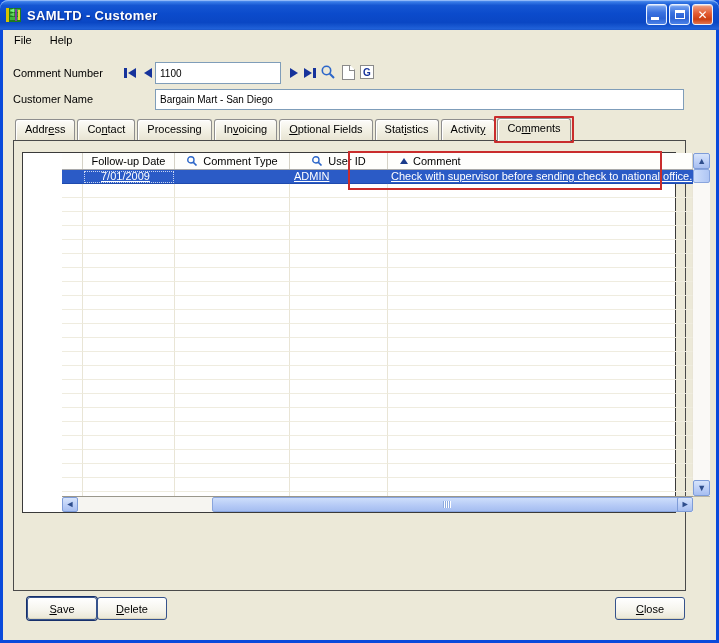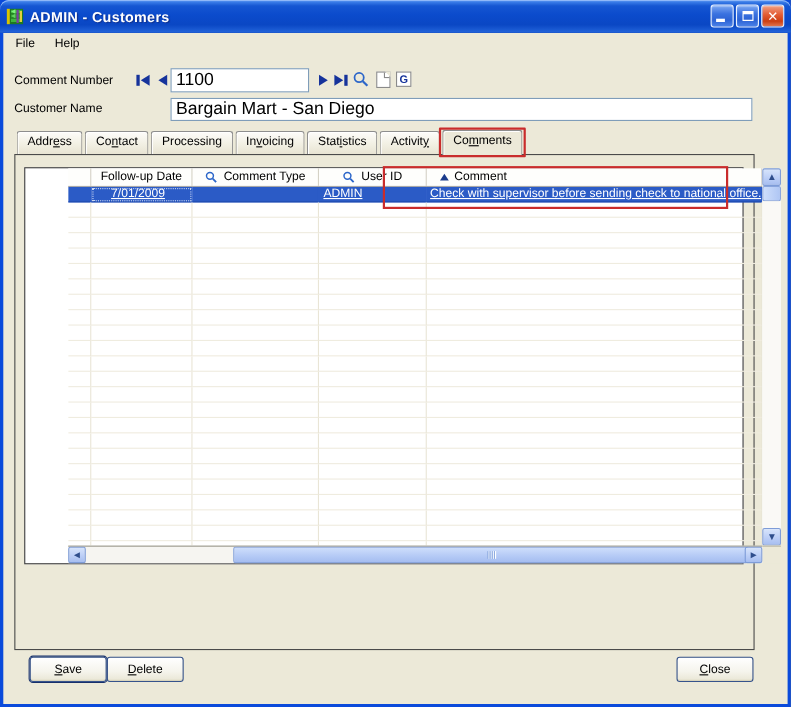--- a/index.html
+++ b/index.html
@@ -34,21 +34,21 @@
   
   .content{position:relative;height:610px;background:#ECE9D8;}
   .menubar{position:absolute;left:0;top:0;right:0;height:20px;display:flex;align-items:center;padding-left:2px;}
   .menu-item{padding:2px 9px;cursor:default;}
   
   .flabel{position:absolute;color:#000;}
   .lbl-number{left:10px;top:37px;}
   .lbl-name{left:10px;top:63px;}
   .txt{
     position:absolute;border:1px solid #7F9DB9;background:#fff;
-    font-family:"Liberation Sans","DejaVu Sans",sans-serif;font-size:16px;
+    font-family:"Liberation Sans","DejaVu Sans",sans-serif;font-size:10px;
     padding:2px 4px;color:#000;
   }
   .txt-number{left:152px;top:32px;width:126px;height:22px;}
   .txt-name{left:152px;top:59px;width:529px;height:21px;}
   .navbtn{position:absolute;top:36px;width:16px;height:14px;display:flex;align-items:center;justify-content:center;gap:1px;cursor:pointer;}
   .tri{width:0;height:0;border-style:solid;}
   .tri-left{border-width:5px 8px 5px 0;border-color:transparent #16339B transparent transparent;}
   .tri-right{border-width:5px 0 5px 8px;border-color:transparent transparent transparent #16339B;}
   .navbar-stub{width:3px;height:10px;background:#16339B;}
   .toolico{position:absolute;top:34px;width:17px;height:17px;cursor:pointer;}
@@ -138,21 +138,21 @@
       <rect x="0" y="1" width="3" height="14" fill="#D8C400"></rect>
       <rect x="3" y="1" width="12" height="14" fill="#1F7A1F"></rect>
       <rect x="4" y="2" width="10" height="3" fill="#3FB53F"></rect>
       <rect x="4" y="6" width="10" height="3" fill="#2F9A2F"></rect>
       <rect x="4" y="10" width="10" height="3" fill="#3FB53F"></rect>
       <polygon points="4,3.5 8,1.5 8,5.5" fill="#7CF27C"></polygon>
       <polygon points="4,7.5 8,5.5 8,9.5" fill="#63D063"></polygon>
       <rect x="9" y="2" width="2" height="12" fill="#7A3FA0"></rect>
       <rect x="12" y="3" width="2" height="10" fill="#E0D040"></rect>
     </svg>
-    <span class="title-text">ADMIN - Customers</span>
+    <span class="title-text">SAMLTD - Customer</span>
     <div class="winbtns">
       <div class="winbtn">
           <div class="glyph-min"></div>
         </div>
       <div class="winbtn">
           <div class="glyph-max"></div>
         </div>
       <div class="winbtn close">
           <div class="glyph-close">✕</div>
         </div>
@@ -198,20 +198,21 @@
     </div>
 
     <span class="flabel lbl-name">Customer Name</span>
     <input class="txt txt-name" value="Bargain Mart - San Diego" style="">
 
     <div class="tabstrip">
         <div class="tab"><span>Addr<u>e</u>ss</span></div>
         <div class="tab"><span>Co<u>n</u>tact</span></div>
         <div class="tab"><span>Processin<u>g</u></span></div>
         <div class="tab"><span>In<u>v</u>oicing</span></div>
+        <div class="tab"><span><u>O</u>ptional Fields</span></div>
         <div class="tab"><span>Stat<u>i</u>stics</span></div>
         <div class="tab"><span>Activit<u>y</u></span></div>
         <div class="tab active"><span>Co<u>m</u>ments</span><div class="tab-annot"></div></div>
       </div>
 
     <div class="page">
       <div class="grid" style="position:absolute;padding-left:39px;">
         <div class="grid-main">
           <div class="grid-header">
               <div class="hcell col-sel"></div>

